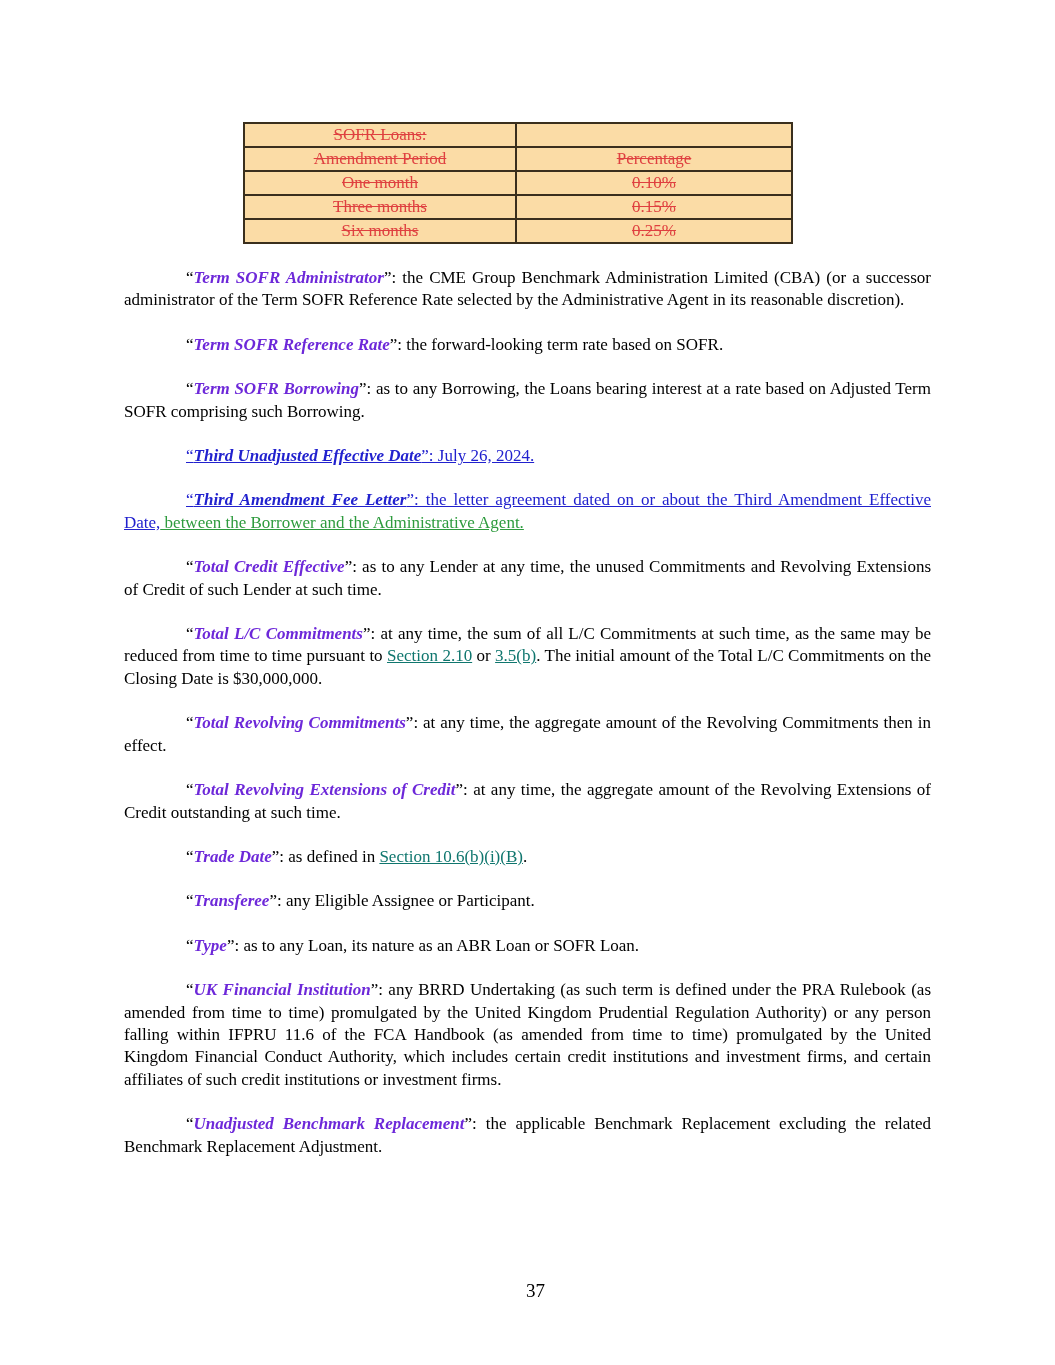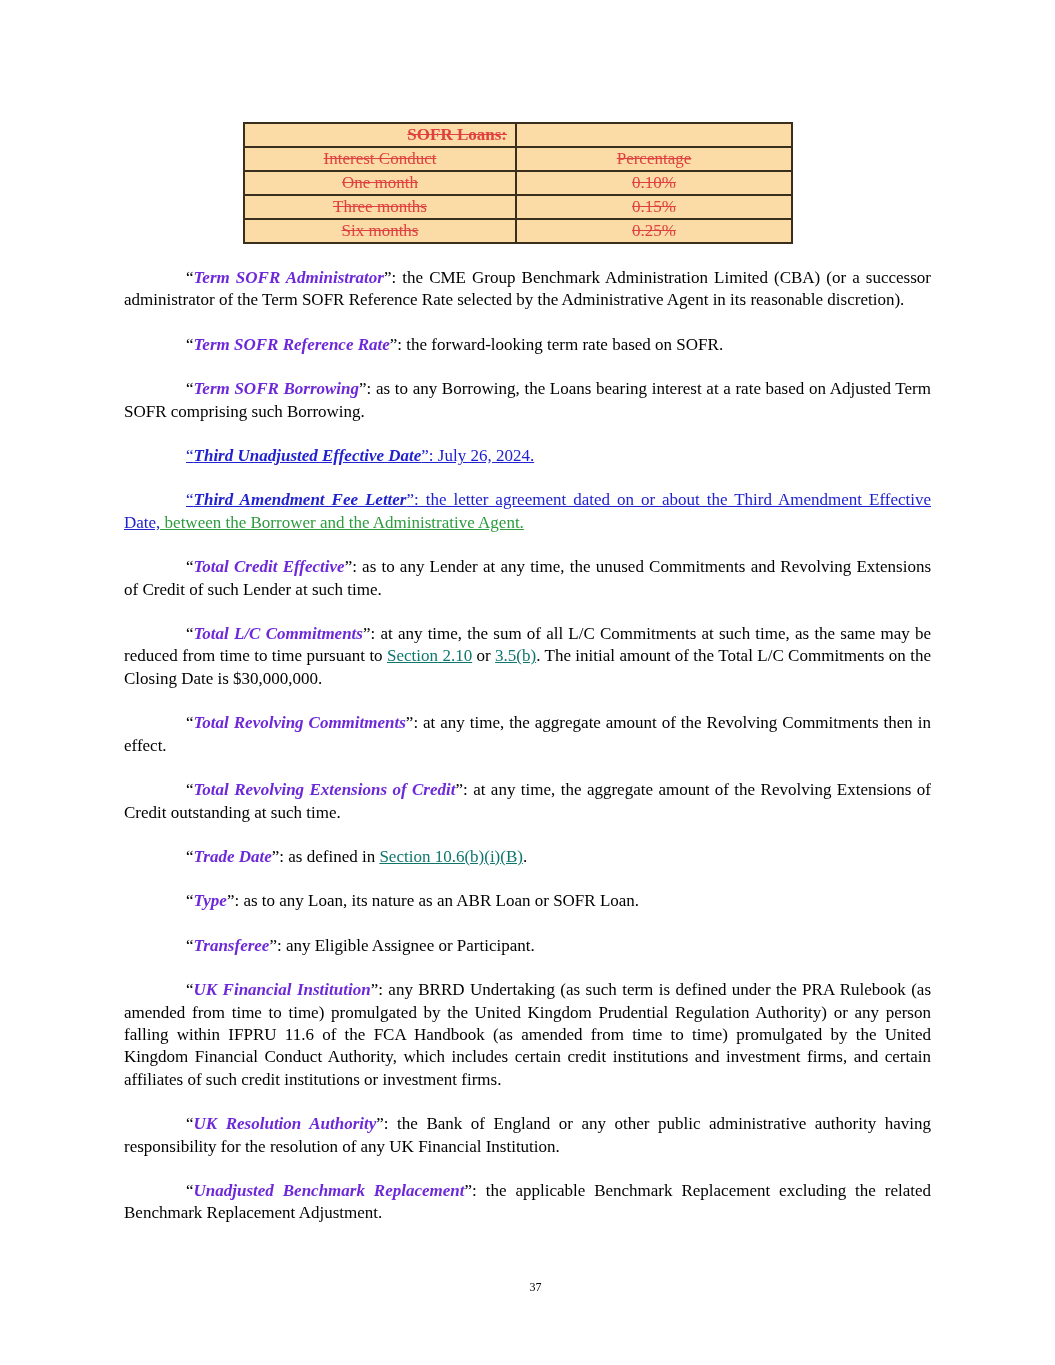--- a/index.html
+++ b/index.html
@@ -36,21 +36,21 @@
     border: 2px solid var(--table-border);
     background: var(--table-bg);
     color: var(--table-red);
     text-decoration: line-through;
     font-size: 17px;
     height: 23px;
     padding: 1px 8px;
     overflow: hidden;
     white-space: nowrap;
   }
-  table.sofr td.align-left   { text-align: right; font-weight: bold; }
+  table.sofr td.align-left   { text-align: center; }
   table.sofr td.align-center { text-align: center; }
   table.sofr col.c1 { width: 272px; }
   table.sofr col.c2 { width: 276px; }
   .paras { margin-top: 23px; }
   p.para {
     font-size: 17px;
     line-height: 22.4px;
     text-align: justify;
     text-indent: 62px;
     margin: 0 0 22px 0;
@@ -60,42 +60,42 @@
   .seg-blueterm { color: var(--blue); font-weight: bold; font-style: italic; text-decoration: underline; }
   .seg-blue     { color: var(--blue); text-decoration: underline; }
   .seg-green    { color: var(--green); text-decoration: underline; }
   .seg-ref      { color: #0f766e; text-decoration: underline; }
   .page-number {
     position: absolute;
     top: 1280px;
     left: 0;
     width: 100%;
     text-align: center;
-    font-size: 12px;
+    font-size: 19px;
     color: #000000;
     padding-left: 16px;
   }
 </style>
 </head>
 <body>
 
 <div class="doc">
   <div class="content">
     <table class="sofr">
       <colgroup>
           <col class="c1">
           <col class="c2">
         </colgroup>
       <tbody>
           <tr>
             <td class="align-left">SOFR Loans:</td>
             <td class="align-center"></td>
           </tr>
           <tr>
-            <td class="align-center">Interest Conduct</td>
+            <td class="align-center">Amendment Period</td>
             <td class="align-center">Percentage</td>
           </tr>
           <tr>
             <td class="align-center">One month</td>
             <td class="align-center">0.10%</td>
           </tr>
           <tr>
             <td class="align-center">Three months</td>
             <td class="align-center">0.15%</td>
           </tr>
@@ -109,21 +109,20 @@
         <p class="para"><span class="seg-plain">“</span><span class="seg-term">Term SOFR Administrator</span><span class="seg-plain">”: the CME Group Benchmark Administration Limited (CBA) (or a successor administrator of the Term SOFR Reference Rate selected by the Administrative Agent in its reasonable discretion).</span></p>
         <p class="para"><span class="seg-plain">“</span><span class="seg-term">Term SOFR Reference Rate</span><span class="seg-plain">”: the forward-looking term rate based on SOFR.</span></p>
         <p class="para"><span class="seg-plain">“</span><span class="seg-term">Term SOFR Borrowing</span><span class="seg-plain">”: as to any Borrowing, the Loans bearing interest at a rate based on Adjusted Term SOFR comprising such Borrowing.</span></p>
         <p class="para"><span class="seg-blue">“</span><span class="seg-blueterm">Third Unadjusted Effective Date</span><span class="seg-blue">”: July 26, 2024.</span></p>
         <p class="para"><span class="seg-blue">“</span><span class="seg-blueterm">Third Amendment Fee Letter</span><span class="seg-blue">”:  the letter agreement dated on or about the Third Amendment Effective Date,</span><span class="seg-green"> between the Borrower and the Administrative Agent.</span></p>
         <p class="para"><span class="seg-plain">“</span><span class="seg-term">Total Credit Effective</span><span class="seg-plain">”:  as to any Lender at any time, the unused Commitments and Revolving Extensions of Credit of such Lender at such time.</span></p>
         <p class="para"><span class="seg-plain">“</span><span class="seg-term">Total L/C Commitments</span><span class="seg-plain">”:  at any time, the sum of all L/C Commitments at such time, as the same may be reduced from time to time pursuant to </span><span class="seg-ref">Section 2.10</span><span class="seg-plain"> or </span><span class="seg-ref">3.5(b)</span><span class="seg-plain">.  The initial amount of the Total L/C Commitments on the Closing Date is $30,000,000.</span></p>
         <p class="para"><span class="seg-plain">“</span><span class="seg-term">Total Revolving Commitments</span><span class="seg-plain">”:  at any time, the aggregate amount of the Revolving Commitments then in effect.</span></p>
         <p class="para"><span class="seg-plain">“</span><span class="seg-term">Total Revolving Extensions of Credit</span><span class="seg-plain">”:  at any time, the aggregate amount of the Revolving Extensions of Credit outstanding at such time.</span></p>
         <p class="para"><span class="seg-plain">“</span><span class="seg-term">Trade Date</span><span class="seg-plain">”: as defined in </span><span class="seg-ref">Section 10.6(b)(i)(B)</span><span class="seg-plain">.</span></p>
+        <p class="para"><span class="seg-plain">“</span><span class="seg-term">Transferee</span><span class="seg-plain">”:  any Eligible Assignee or Participant.</span></p>
         <p class="para"><span class="seg-plain">“</span><span class="seg-term">Type</span><span class="seg-plain">”:  as to any Loan, its nature as an ABR Loan or SOFR Loan.</span></p>
-        <p class="para"><span class="seg-plain">“</span><span class="seg-term">Transferee</span><span class="seg-plain">”:  any Eligible Assignee or Participant.</span></p>
         <p class="para"><span class="seg-plain">“</span><span class="seg-term">UK Financial Institution</span><span class="seg-plain">”: any BRRD Undertaking (as such term is defined under the PRA Rulebook (as amended from time to time) promulgated by the United Kingdom Prudential Regulation Authority) or any person falling within IFPRU 11.6 of the FCA Handbook (as amended from time to time) promulgated by the United Kingdom Financial Conduct Authority, which includes certain credit institutions and investment firms, and certain affiliates of such credit institutions or investment firms.</span></p>
-        <p class="para"><span class="seg-plain">“</span><span class="seg-term">UK Resolution Authority</span><span class="seg-plain">”: the Bank of England or any other public administrative authority having responsibility for the resolution of any UK Financial Institution.</span></p>
         <p class="para"><span class="seg-plain">“</span><span class="seg-term">Unadjusted Benchmark Replacement</span><span class="seg-plain">”: the applicable Benchmark Replacement excluding the related Benchmark Replacement Adjustment.</span></p>
       </div>
   </div>
   <div class="page-number">37</div>
 </div>
 
 </body></html>

